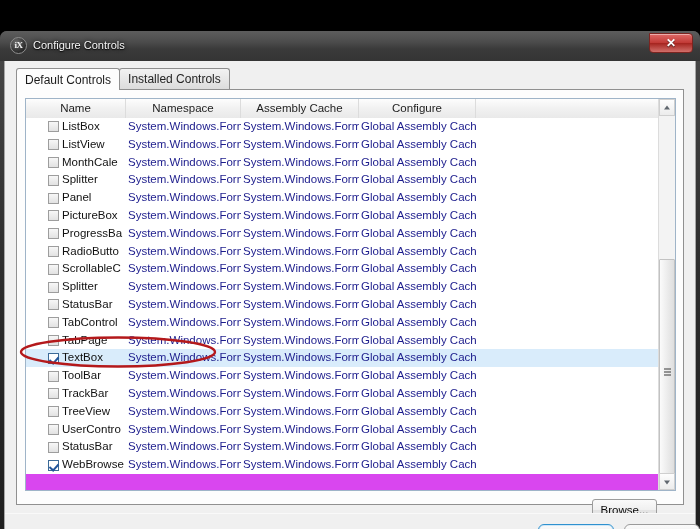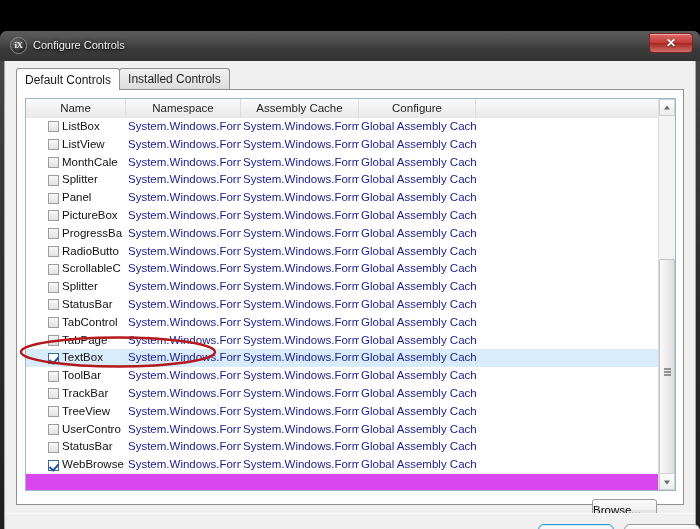--- a/index.html
+++ b/index.html
@@ -185,21 +185,21 @@
   #sb-grip{
     position:absolute;left:4px;top:50%;transform:translateY(-50%);
     width:7px;height:7px;
   }
   #sb-grip i{display:block;height:1px;background:#3b3b3b;margin-bottom:2px;}
   
   #browse-button{
     position:absolute;left:575px;top:409px;width:65px;height:22px;
     background:linear-gradient(180deg,#fafafa 0%,#f0f0f0 48%,#e3e3e3 52%,#ededed 100%);
     border:1px solid #9c9c9c;box-sizing:border-box;border-radius:3px;
-    font-size:11.5px;line-height:20px;color:#0b0b0b;
+    font-size:11.5px;line-height:20px;text-align:center;color:#0b0b0b;
     cursor:pointer;
   }
   
   #bottom-sep{
     position:absolute;left:0;top:452px;width:690px;height:1px;
     background:#d6d6d6;border-top:1px solid #f9f9f9;
   }
   #bottombar{
     position:absolute;left:0;top:453px;width:690px;height:38px;
     background:#f0f0f0;

